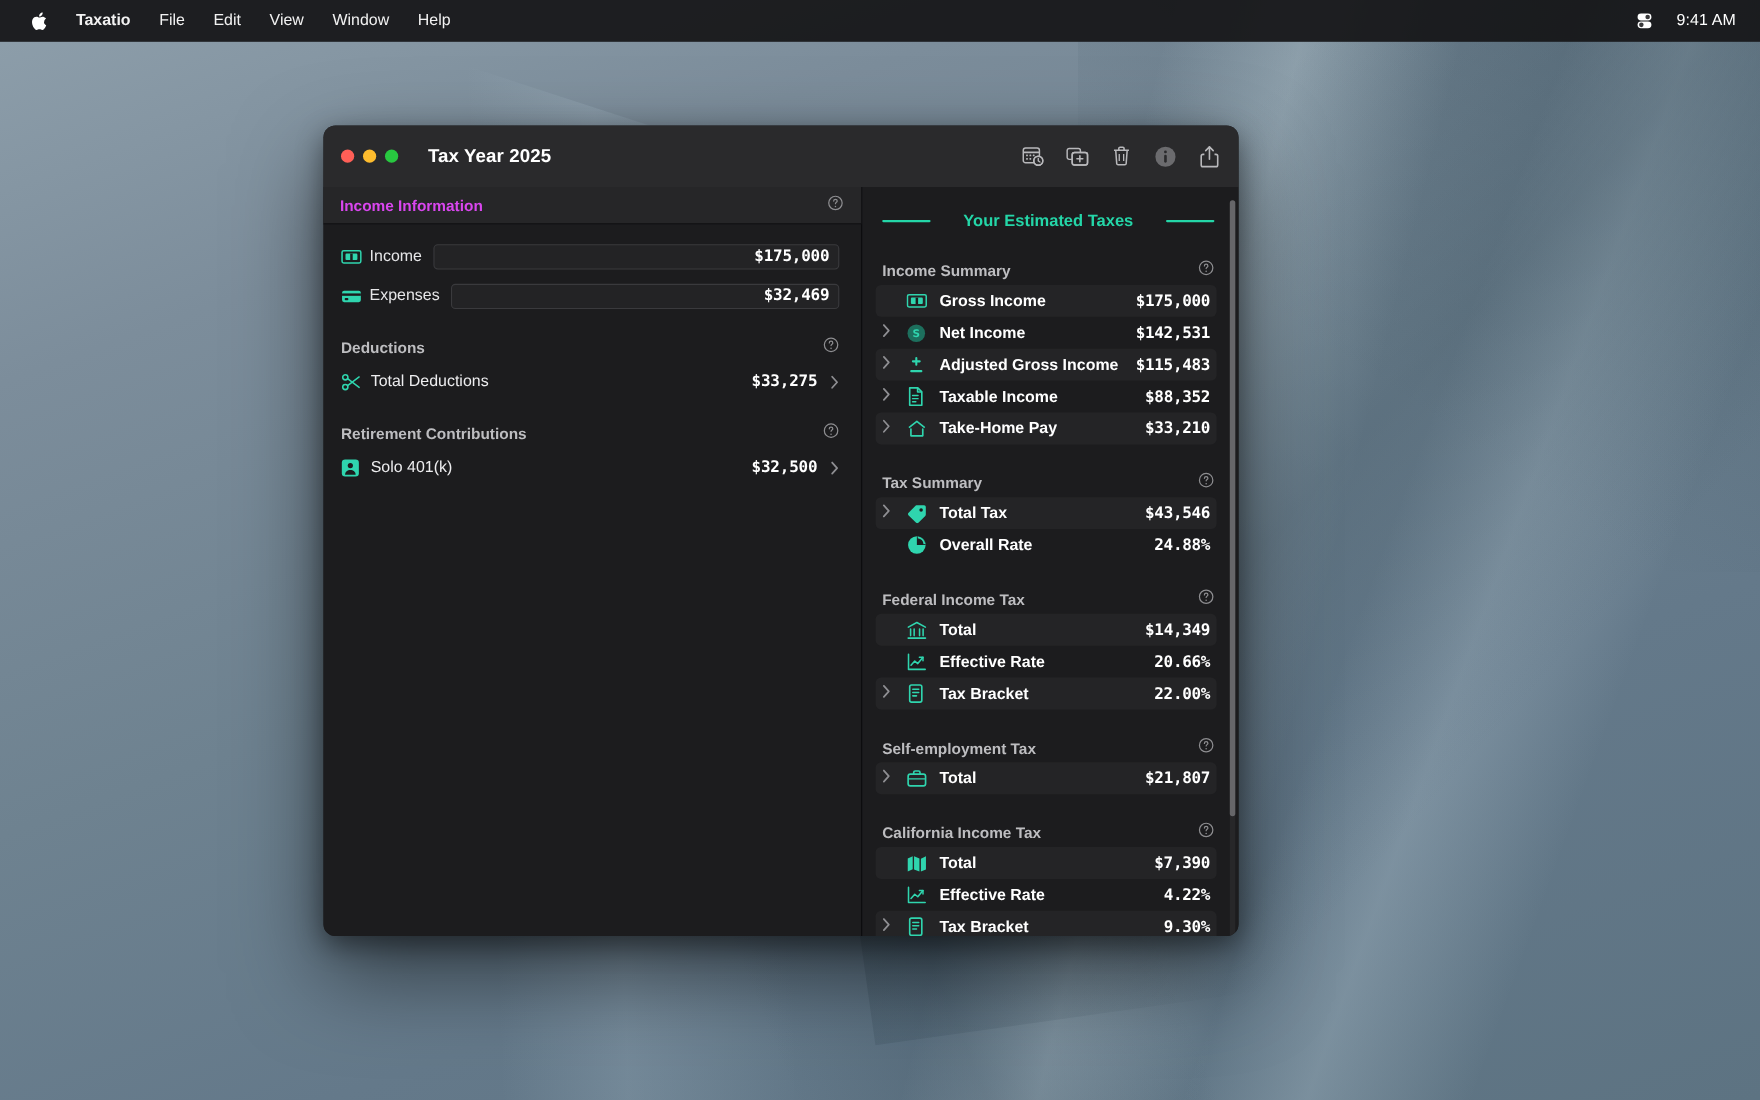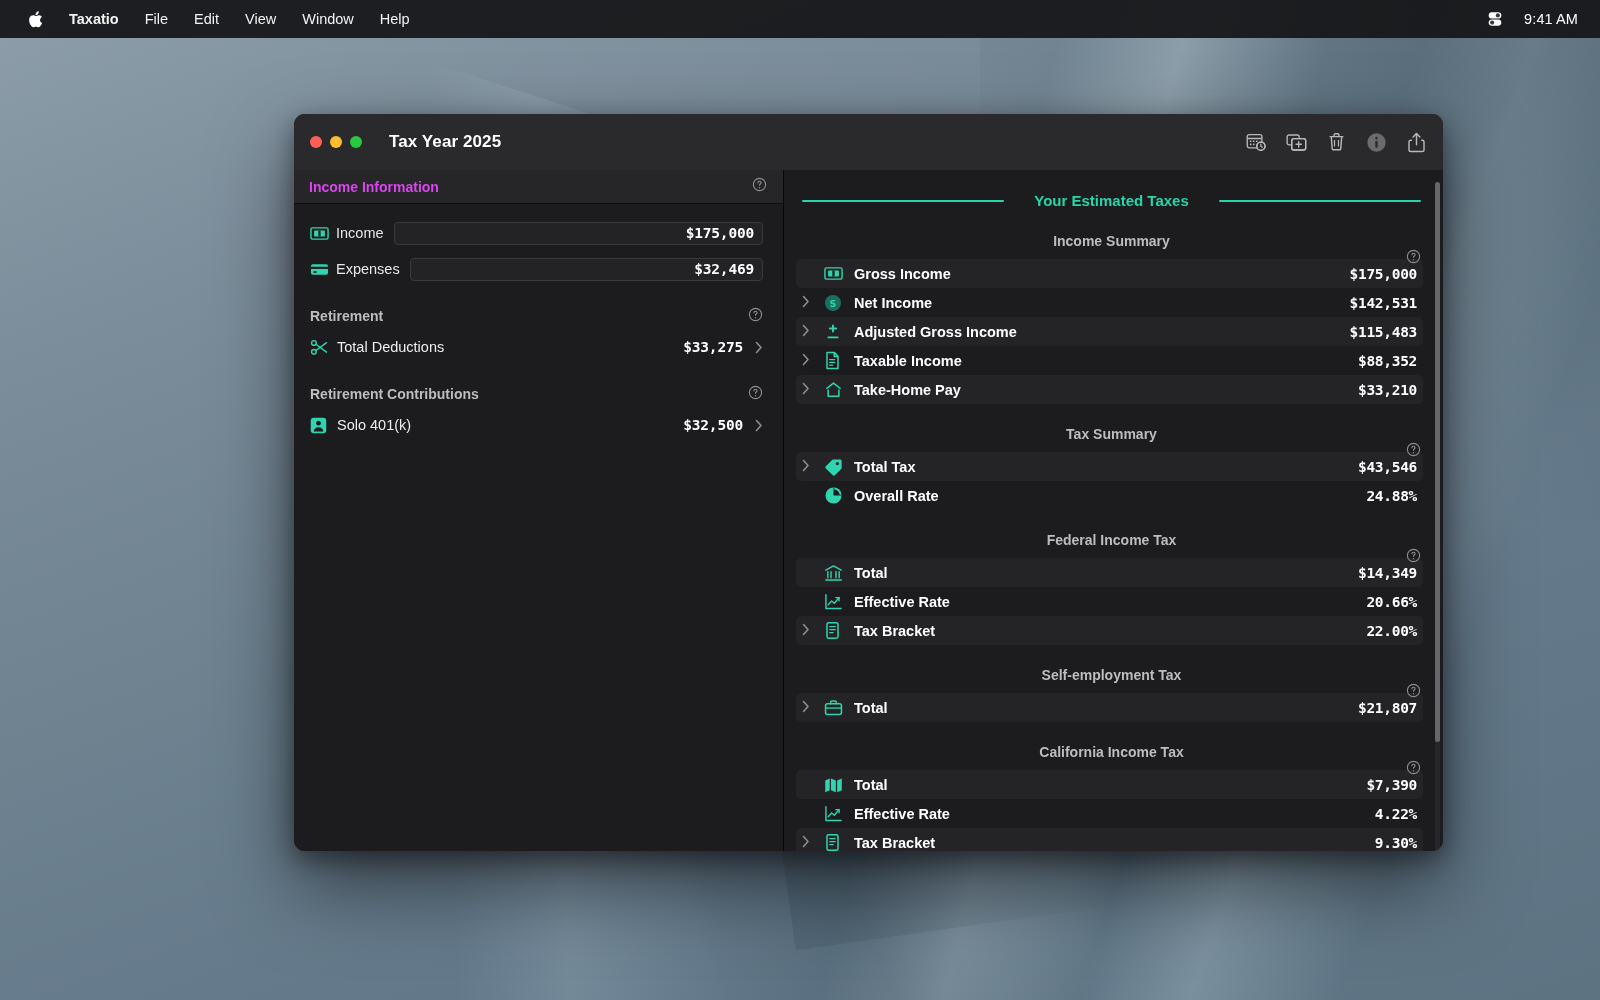--- a/index.html
+++ b/index.html
@@ -70,21 +70,21 @@
   .mb-item.app-name { font-weight:bold; }
   #menubar .mb-right {
     margin-left:auto; display:flex; align-items:center; gap:20px;
     padding-right:4px;
   }
   .mb-clock { font-size:14.5px; color:#fff; letter-spacing:0.1px; white-space:nowrap; }
 
   
   #appwin {
     position:absolute; left:294px; top:114px;
-    width:1149px; height:737px;
+    width:832px; height:737px;
     background:#1c1c1e;
     border-radius:11px;
     overflow:hidden;
     box-shadow:0 34px 80px rgba(0,0,0,0.52), 0 8px 24px rgba(0,0,0,0.42);
     display:flex; flex-direction:column;
     z-index:40;
   }
 
   
   #titlebar {
@@ -195,21 +195,20 @@
     display:flex; align-items:center; gap:30px;
     padding:22px 2px 12px 6px;
   }
   .rule { flex:1; height:2px; background:#24d6a8; border-radius:1px; }
   .rp-title { color:#24d6a8; font-size:15px; font-weight:bold; white-space:nowrap; }
 
   .rp-sec-head {
     display:flex; align-items:center;
     height:26px; padding:0 2px 0 6px;
     margin-top:12px;
-    flex-direction:column;
   }
   .rp-sec-head .t { color:#bdbdc0; font-size:14px; font-weight:bold; }
   .rp-sec-head .help-ico { margin-left:auto; }
 
   .rp-row {
     display:flex; align-items:center;
     height:29px; padding:0 6px 0 6px;
     border-radius:5px;
   }
   .rp-row.alt { background:#242426; }
@@ -374,21 +373,21 @@
               </svg>
             </div>
             <div class="field-label">Expenses</div>
             <div class="money-input">
               <span class="val">$32,469</span>
             </div>
           </div>
 
 
           <div class="section-head">
-            <div class="sh-title">Retirement</div>
+            <div class="sh-title">Deductions</div>
             <div class="help-ico">
               <svg width="15" height="15" viewBox="0 0 16 16" fill="none" stroke="#8d8d90" stroke-width="1.2">
                 <circle cx="8" cy="8" r="6.5"></circle>
                 <path d="M6.3 6.2c0-1 .8-1.7 1.7-1.7s1.7.7 1.7 1.6c0 1.3-1.7 1.3-1.7 2.6" stroke-linecap="round"></path>
                 <circle cx="8" cy="11.4" r="0.75" fill="#8d8d90" stroke="none"></circle>
               </svg>
             </div>
           </div>
           <div class="lp-row">
             <div class="r-ico">

